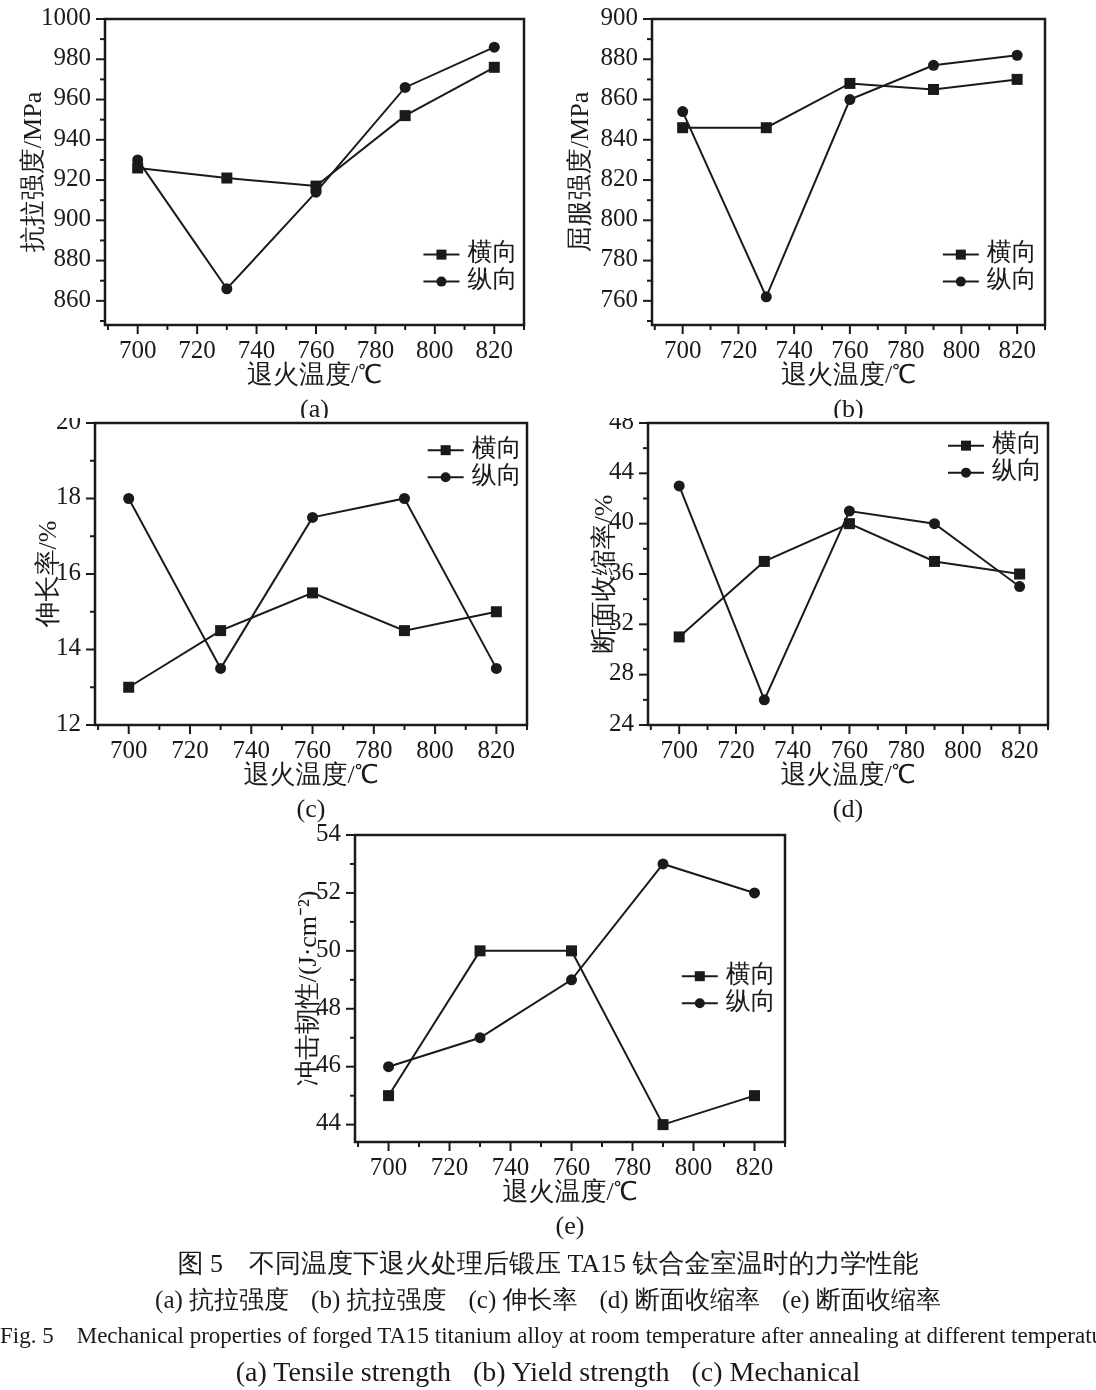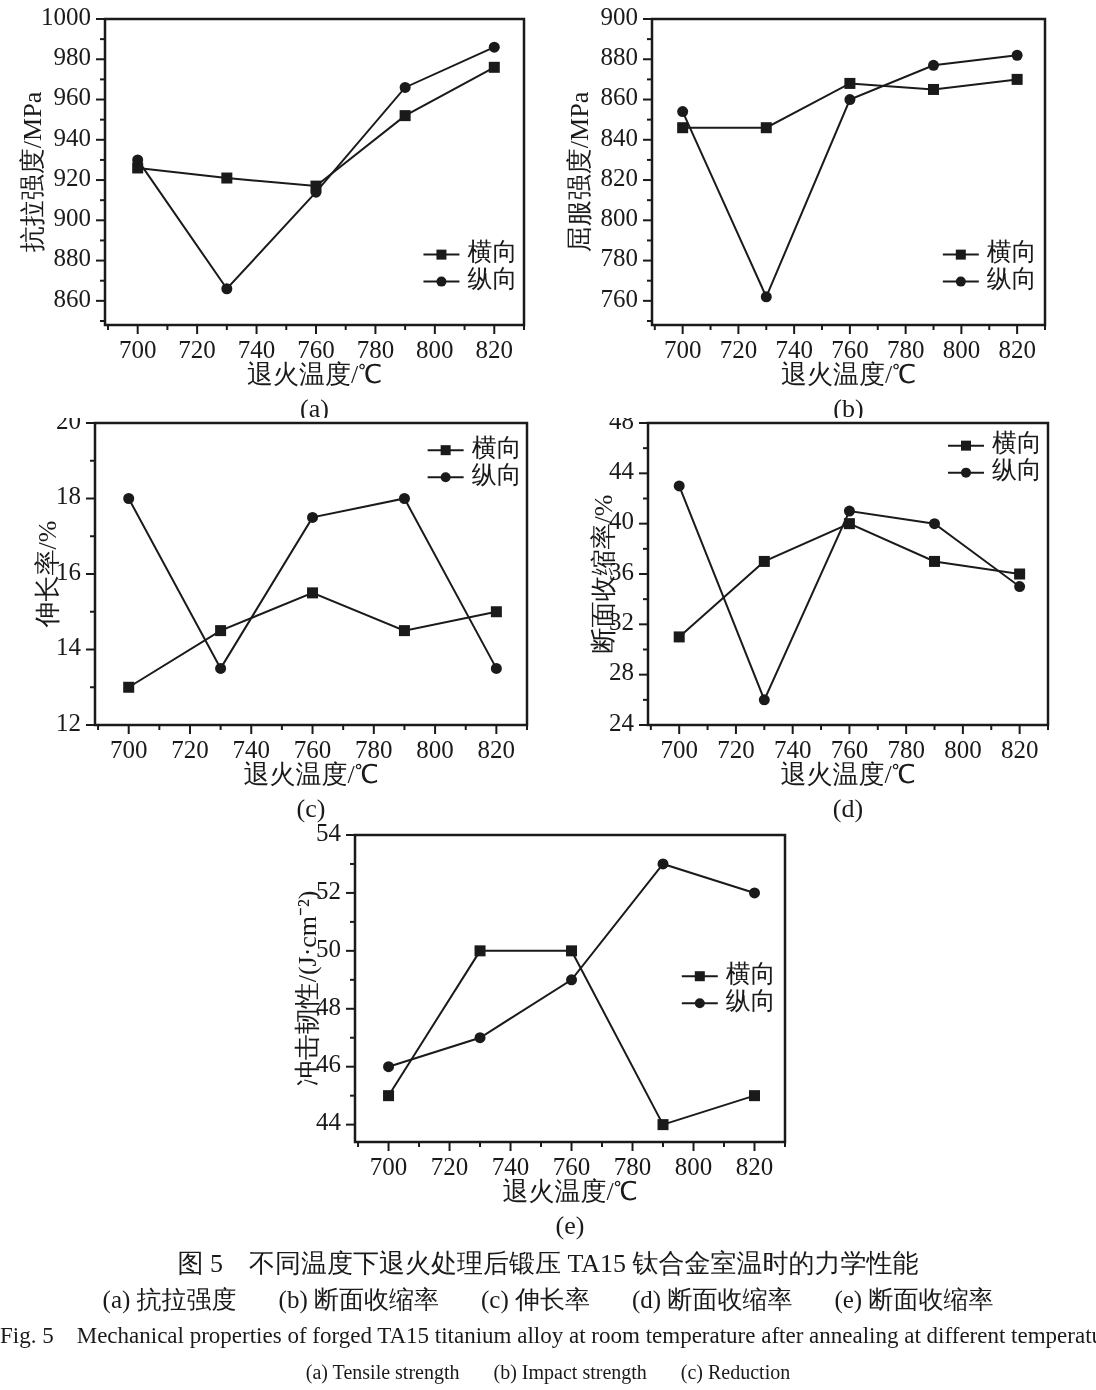--- a/index.html
+++ b/index.html
@@ -2,23 +2,23 @@
 <html><head>
 <meta charset="utf-8">
 <style>
   html,body{margin:0;padding:0;background:#ffffff;}
   .page{position:relative;width:1096px;height:1390px;background:#ffffff;overflow:hidden;
         font-family:"Liberation Serif", serif;color:#1a1a1a;}
   .chart-cell{position:absolute;}
   .caption{position:absolute;left:0;top:1246px;width:1096px;text-align:center;}
   .cap-line{height:36px;line-height:36px;white-space:nowrap;}
   .cap-zh-title{font-size:26px;}
-  .cap-items{display:flex;justify-content:center;gap:42px;font-size:25px;}
+  .cap-items{display:flex;justify-content:center;gap:22px;font-size:25px;}
   .cap-en-title{font-size:23px;}
-  .cap-items-en{display:flex;justify-content:center;gap:34px;font-size:20px;}
+  .cap-items-en{display:flex;justify-content:center;gap:22px;font-size:28px;}
 </style>
 </head>
 <body>
 
 <div class="page">
 
   <div class="chart-cell" style="left:0;top:0;width:548px;height:418px"><svg width="548" height="418" font-family="&quot;Liberation Serif&quot;, serif">
         <rect x="105" y="19" width="419" height="306" fill="none" stroke="#1a1a1a" stroke-width="2.5"></rect>
         <g>
           <line x1="137.68794326241135" y1="325" x2="137.68794326241135" y2="334" stroke="#1a1a1a" stroke-width="2"></line>
@@ -399,26 +399,26 @@
         </g>
         <text x="300" y="372" text-anchor="middle" dominant-baseline="middle" font-size="26" fill="#1a1a1a">退火温度/℃</text>
         <text transform="translate(40,166.5) rotate(-90)" text-anchor="middle" dominant-baseline="middle" font-size="26" fill="#1a1a1a">冲击韧性/(J·cm⁻²)</text>
         <text x="300" y="406" text-anchor="middle" dominant-baseline="middle" font-size="26" fill="#1a1a1a">(e)</text>
       </svg></div>
 
   <div class="caption">
     <div class="cap-line cap-zh-title">图 5　不同温度下退火处理后锻压 TA15 钛合金室温时的力学性能</div>
     <div class="cap-line cap-items">
       <span>(a) 抗拉强度</span>
-      <span>(b) 断面收缩率</span>
+      <span>(b) 抗拉强度</span>
       <span>(c) 伸长率</span>
       <span>(d) 断面收缩率</span>
       <span>(e) 断面收缩率</span>
     </div>
     <div class="cap-line cap-en-title">Fig. 5　Mechanical properties of forged TA15 titanium alloy at room temperature after annealing at different temperatures</div>
     <div class="cap-line cap-items-en">
       <span>(a) Tensile strength</span>
-      <span>(b) Impact strength</span>
-      <span>(c) Reduction</span>
+      <span>(b) Yield strength</span>
+      <span>(c) Mechanical</span>
     </div>
   </div>
 
 </div>
 
 </body></html>

